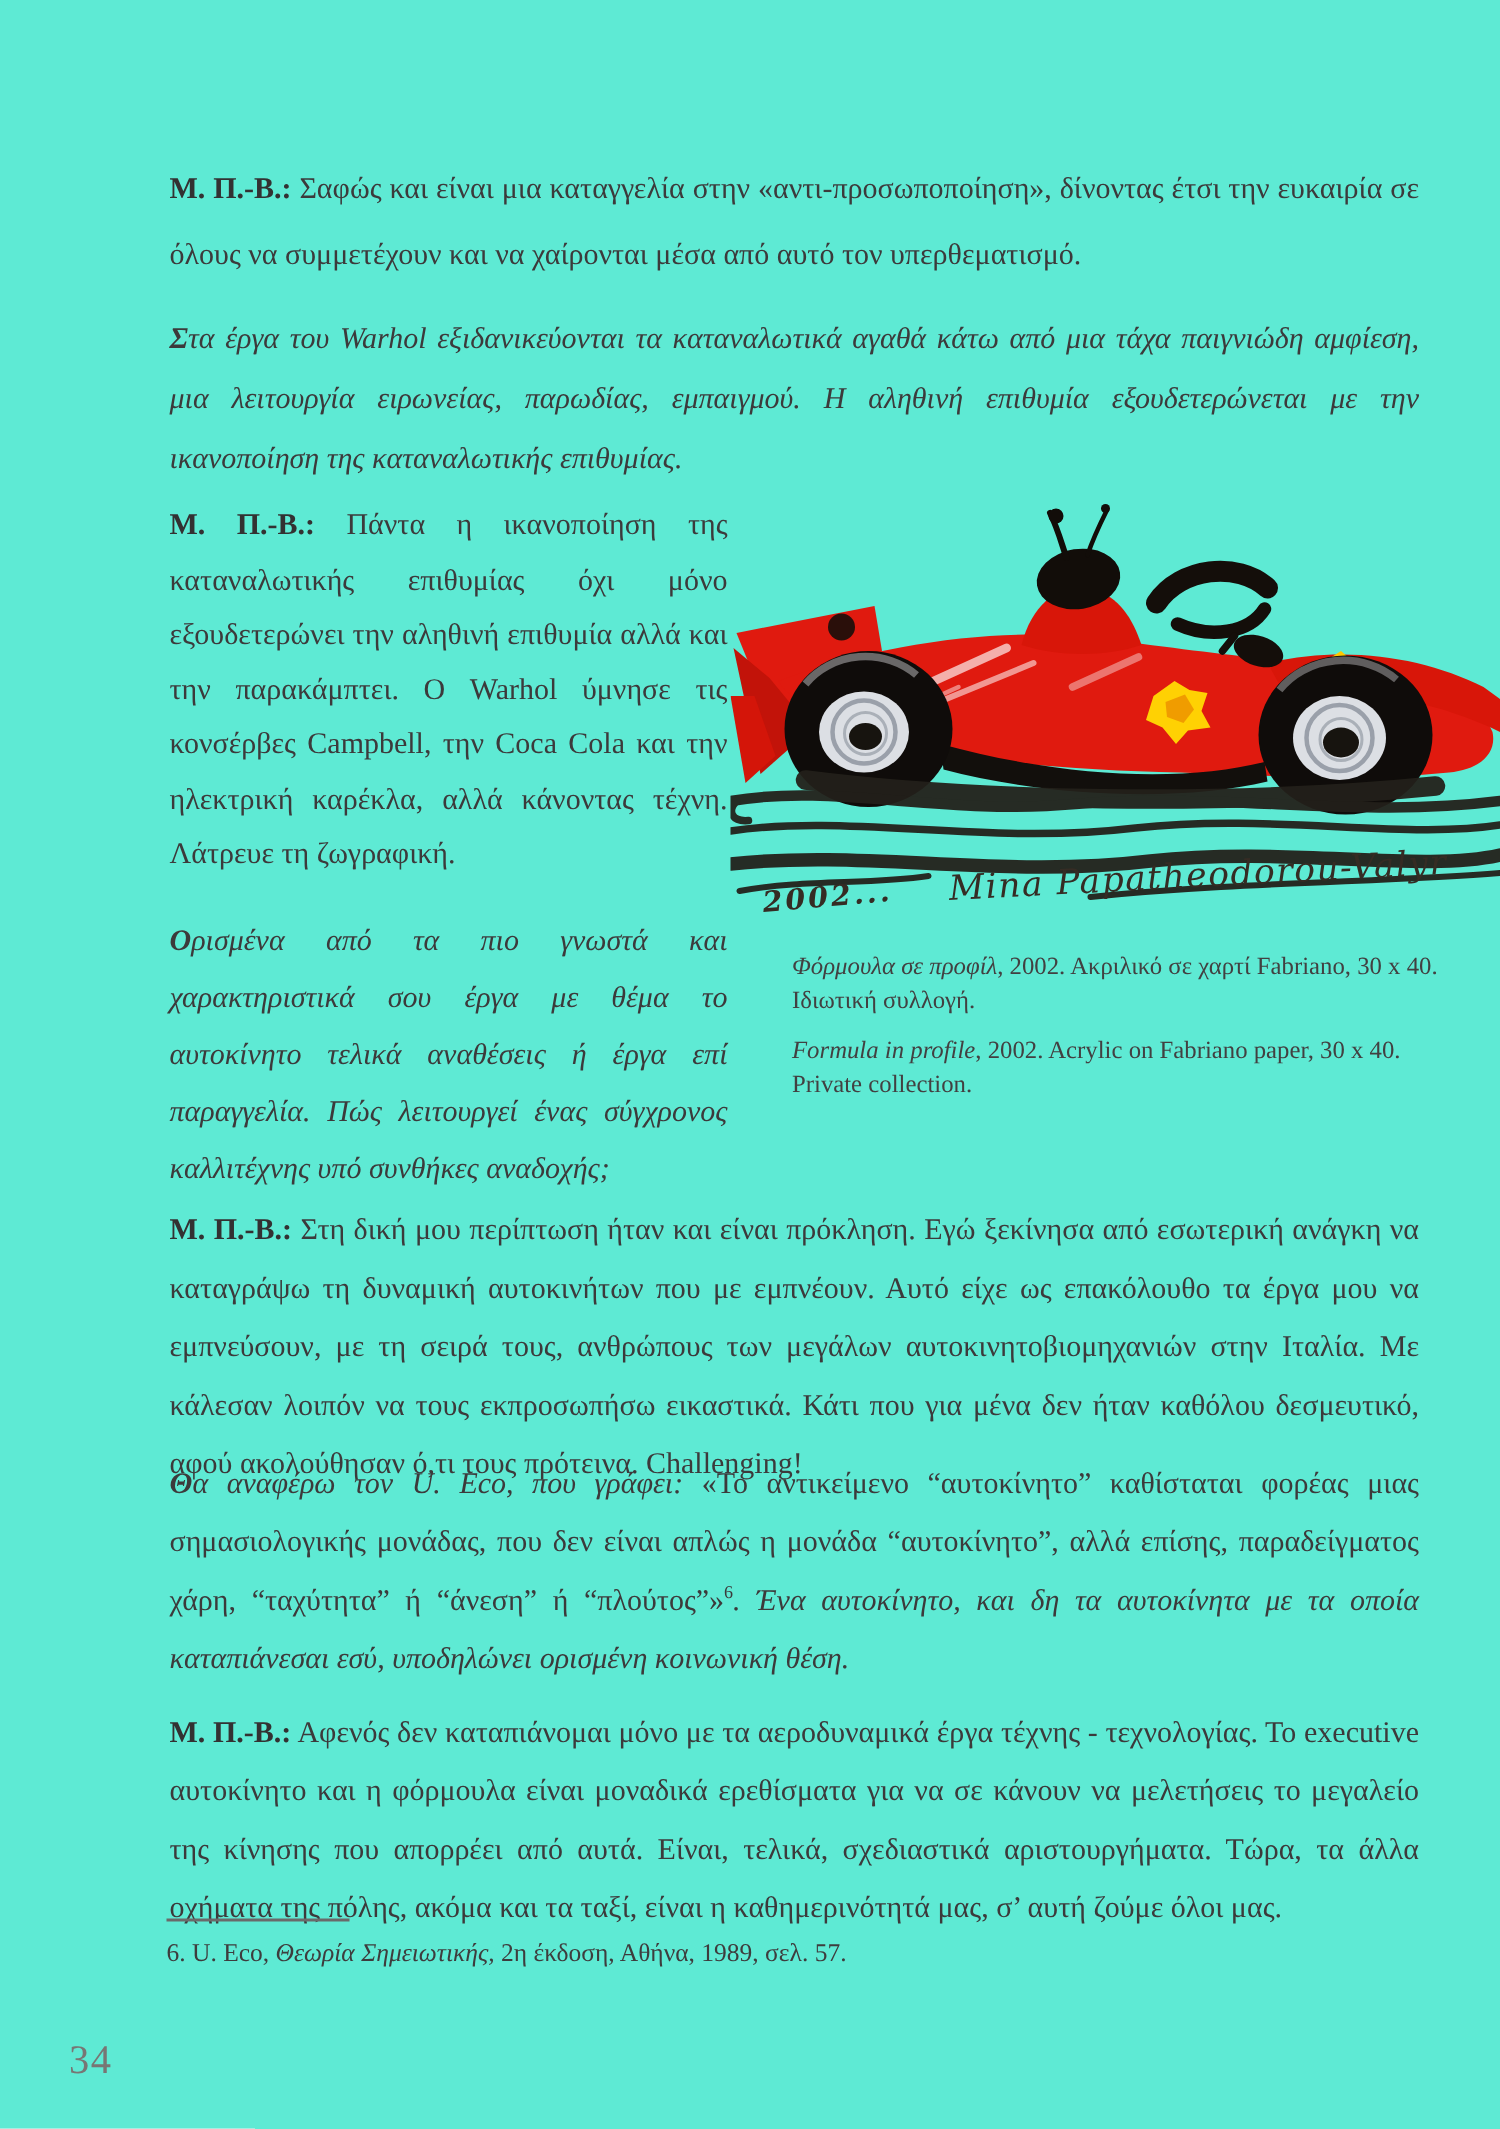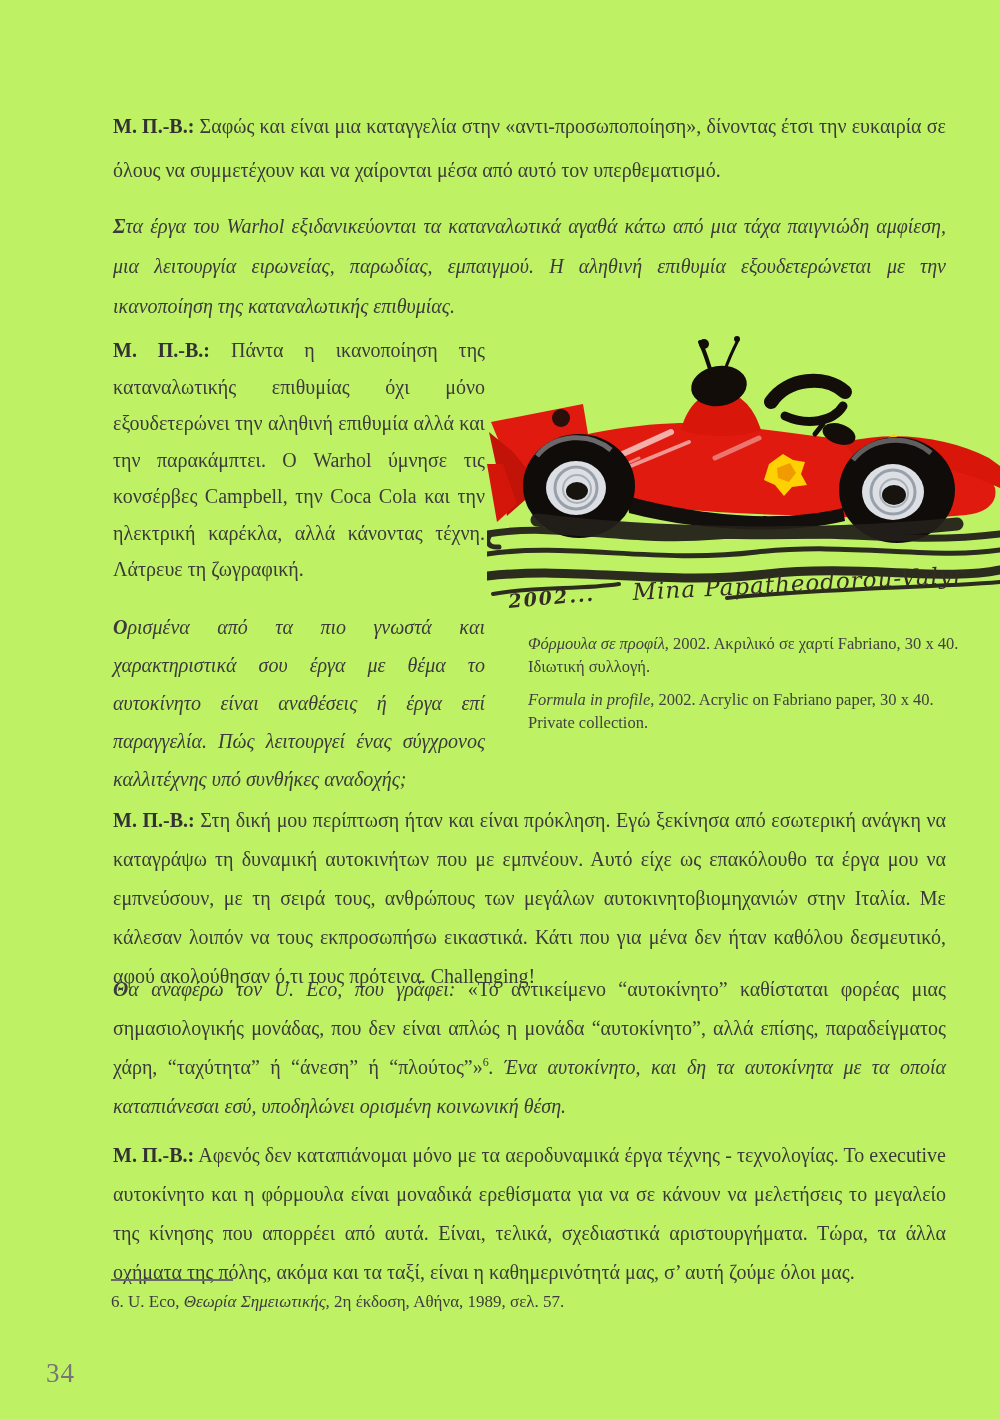--- a/index.html
+++ b/index.html
@@ -1,20 +1,20 @@
 <!DOCTYPE html>
 <html lang="el"><head>
 <meta charset="utf-8">
 <style>
   html,body{margin:0;padding:0;background:#e9e9e9;}
   .page{
     position:relative;
     width:1000px;height:1419px;
     margin:0 auto;
-    background:#bef264;
+    background:#5eead4;
     font-family:"Liberation Serif","DejaVu Serif",serif;
     color:#3c3a3b;
     overflow:hidden;
   }
   .blk{position:absolute;}
   .body-par{
     font-size:20px;line-height:39px;
     text-align:justify;
     width:833px;left:113px;
   }
@@ -45,21 +45,21 @@
 <div class="page">
 
   <p class="blk body-par" id="p1"><span class="speaker">Μ. Π.-Β.:</span>
     <span>Σαφώς και είναι μια καταγγελία στην «αντι-προσωποποίηση», δίνοντας έτσι την ευκαιρία σε όλους να συμμετέχουν και να χαίρονται μέσα από αυτό τον υπερθεματισμό.</span></p>
 
   <p class="blk body-par q" id="p2"><span>Στα έργα του Warhol εξιδανικεύονται τα καταναλωτικά αγαθά κάτω από μια τάχα παιγνιώδη αμφίεση, μια λειτουργία ειρωνείας, παρωδίας, εμπαιγμού. Η αληθινή επιθυμία εξουδετερώνεται με την ικανοποίηση της καταναλωτικής επιθυμίας.</span></p>
 
   <div class="blk" id="leftcol">
     <p id="p3"><span class="speaker">Μ. Π.-Β.:</span>
       <span>Πάντα η ικανοποίηση της καταναλωτικής επιθυμίας όχι μόνο εξουδετερώνει την αληθινή επιθυμία αλλά και την παρακάμπτει. Ο Warhol ύμνησε τις κονσέρβες Campbell, την Coca Cola και την ηλεκτρική καρέκλα, αλλά κάνοντας τέχνη. Λάτρευε τη ζωγραφική.</span></p>
-    <p id="p4" class="q"><span>Ορισμένα από τα πιο γνωστά και χαρακτηριστικά σου έργα με θέμα το αυτοκίνητο είναι αναθέσεις ή έργα επί παραγγελία. Πώς λειτουργεί ένας σύγχρονος καλλιτέχνης υπό συνθήκες αναδοχής;</span></p>
+    <p id="p4" class="q"><span>Ορισμένα από τα πιο γνωστά και χαρακτηριστικά σου έργα με θέμα το αυτοκίνητο τελικά αναθέσεις ή έργα επί παραγγελία. Πώς λειτουργεί ένας σύγχρονος καλλιτέχνης υπό συνθήκες αναδοχής;</span></p>
   </div>
 
   <svg class="blk" id="painting" viewBox="0 0 513 282" xmlns="http://www.w3.org/2000/svg">
     <g>
 
       <path d="M4,86 L96,68 L106,128 L30,150 Z" fill="#e01a0f"></path>
       <path d="M2,96 L20,180 L54,150 L26,116 Z" fill="#c21309"></path>
       <path d="M0,128 L10,186 L30,168 L16,128 Z" fill="#d41509"></path>
       <circle cx="74" cy="82" r="9" fill="#1a0e0a" opacity="0.92"></circle>
 

